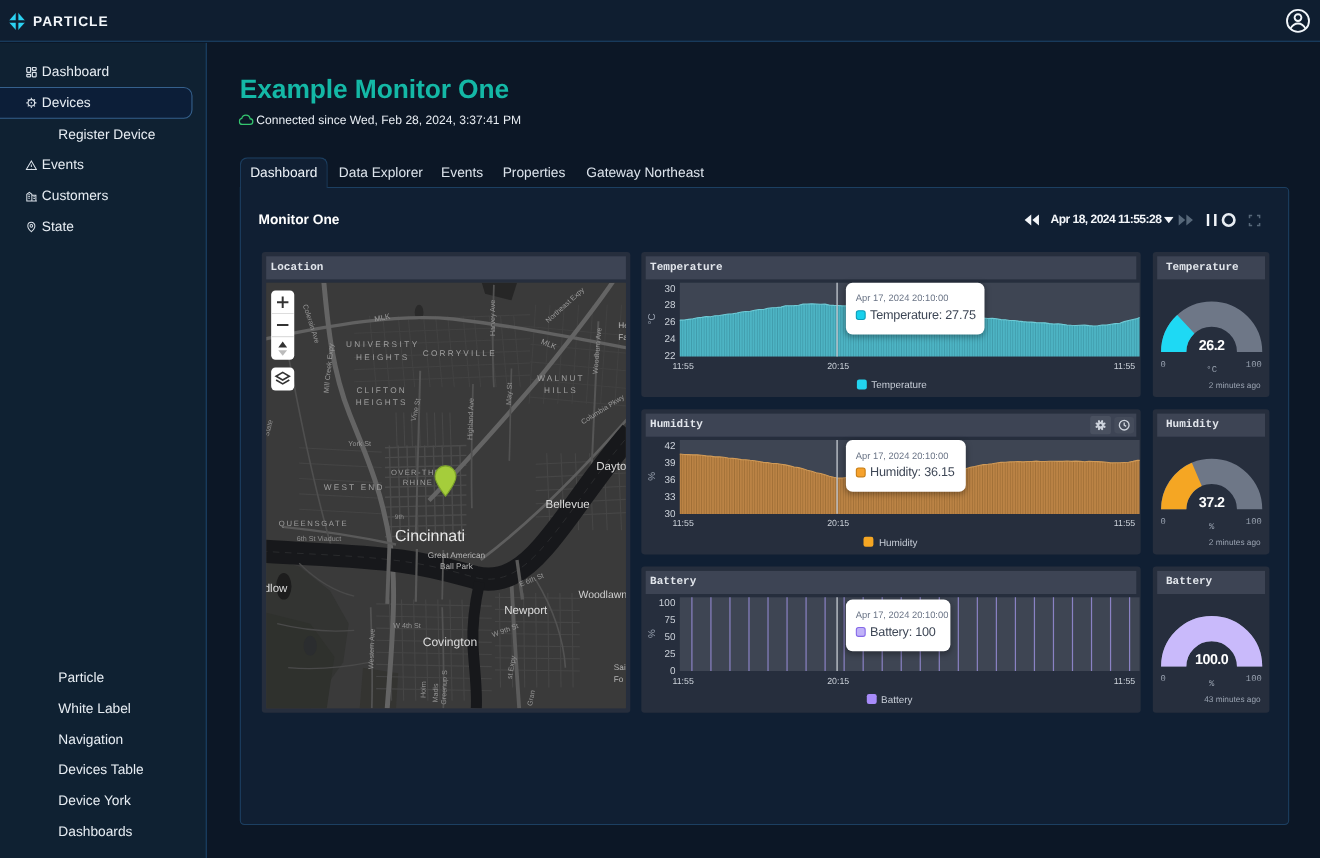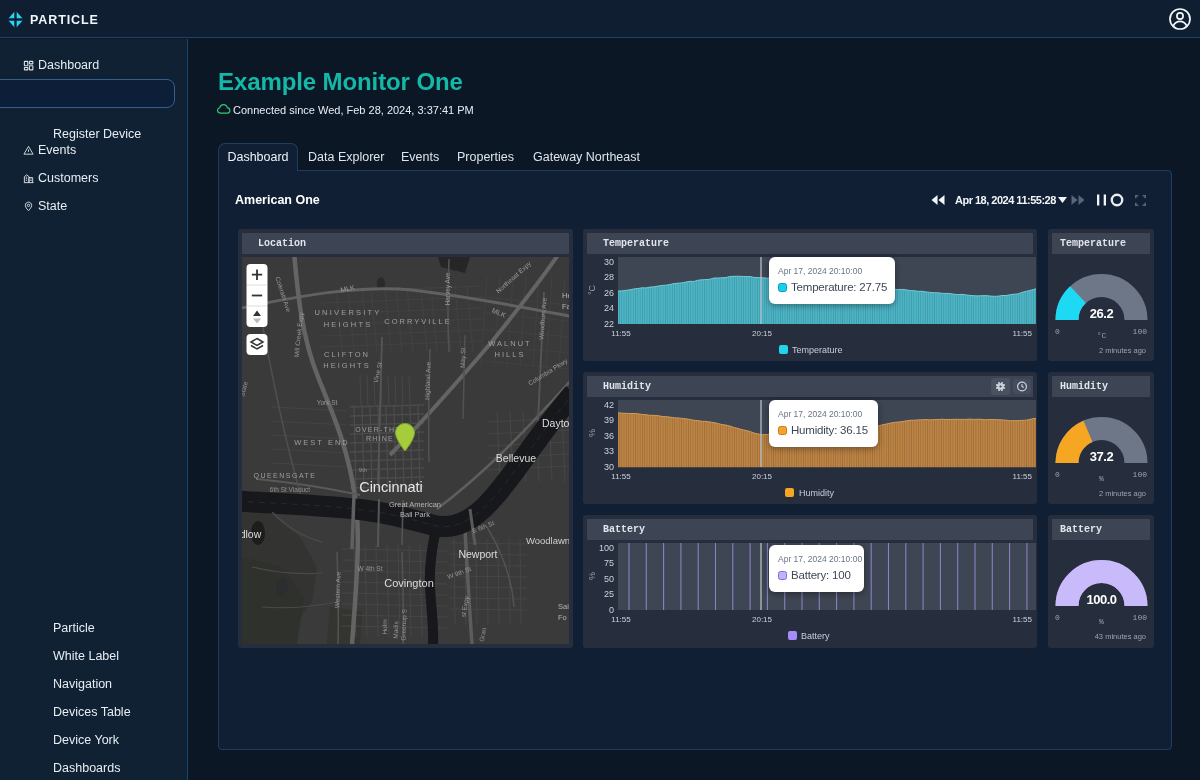--- a/index.html
+++ b/index.html
@@ -9,42 +9,42 @@
 
 
 #topbar { left:0; top:0; width:1200px; height:38px; background:#0f1e30; border-bottom:1px solid #1c4368; }
 #logo-txt { left:30px; top:13px; color:#f2f6fa; font-size:12.5px; font-weight:bold; letter-spacing:0.9px; }
 
 
 #sidebar { left:0; top:39px; width:188px; height:741px; background:#0f2132; border-right:1px solid #1c4368; }
 .nav-item { position:absolute; left:0; width:188px; height:28px; color:#e7edf3; font-size:12.5px; }
 .nav-item .lbl { position:absolute; left:38px; top:7px; }
 .nav-item .ico { position:absolute; left:23px; top:9px; width:11px; height:11px; }
-.nav-sub { position:absolute; left:53px; color:#e7edf3; font-size:12.5px;margin-top:12px; }
+.nav-sub { position:absolute; left:53px; color:#e7edf3; font-size:12.5px; }
 #sel-box { left:-8px; top:40px; width:183px; height:29px; background:#0c1e38; border:1px solid #35608c; border-radius:8px; }
 
 
 #title { left:218px; top:68px; color:#14b8a6; font-size:24px; font-weight:bold; letter-spacing:-0.1px; }
 #connected { left:233px; top:104px; color:#e8edf3; font-size:11px; }
 
 
 .tab { position:absolute; top:143px; height:28px; color:#dde4ec; font-size:12.5px; line-height:28px; }
 #tab-active { left:218px; top:143px; width:80px; height:28px; background:#101f33; border:1px solid #1c3f61; border-bottom:none; border-radius:7px 7px 0 0; z-index:3; color:#eef3f8; font-size:12.5px; line-height:27px; text-align:center; }
 
 
 #panel { left:218px; top:170px; width:954px; height:580px; background:#101f33; border:1px solid #1c3f61; border-radius:0 4px 4px 4px; z-index:1; }
 #monitor-lbl { left:235px; top:193px; color:#ffffff; font-size:12.5px; font-weight:bold; z-index:2; }
 
 
 #playback { left:925px; top:190px; width:230px; height:20px; z-index:2; color:#fff; }
 #pb-date { position:absolute; left:30px; top:4px; font-size:11px; color:#f2f5f9; font-weight:bold; letter-spacing:-0.5px; white-space:nowrap; }
 
 
 .widget { position:absolute; background:#262e3d; border-radius:3px; z-index:2; }
-.whead { position:absolute; left:4px; top:4px; right:4px; height:21px; background:#3d4454; color:#e2e6ec; font-family:"Liberation Mono", monospace; font-size:10px; font-weight:bold; line-height:21px; padding-left:16px; letter-spacing:0; }
+.whead { position:absolute; left:4px; top:4px; right:4px; height:21px; background:#3d4454; color:#e2e6ec; font-family:"Liberation Mono", monospace; font-size:10px; font-weight:bold; line-height:21px; padding-left:4px; letter-spacing:0; }
 #w-map { left:238px; top:229px; width:335px; height:419px; }
 #w-t-chart { left:583px; top:229px; width:454px; height:132px; }
 #w-h-chart { left:583px; top:372px; width:454px; height:132px; }
 #w-b-chart { left:583px; top:515px; width:454px; height:133px; }
 #w-t-gauge { left:1048px; top:229px; width:106px; height:132px; }
 #w-h-gauge { left:1048px; top:372px; width:106px; height:132px; }
 #w-b-gauge { left:1048px; top:515px; width:106px; height:133px; }
 
 
 .tip { position:absolute; background:#ffffff; border-radius:6px; box-shadow:0 2px 6px rgba(0,0,0,0.35); z-index:5;text-align:center; }
@@ -71,20 +71,28 @@
 <div id="sidebar" class="abs">
   <div id="sel-box" class="abs"></div>
   <div class="nav-item" style="top:12px">
     <svg class="ico" viewBox="0 0 24 24" fill="none" stroke="#dbe2ea" stroke-width="2.4">
         <rect x="3" y="3" width="7.5" height="9.5" rx="1"></rect>
         <rect x="14" y="3" width="7.5" height="5.5" rx="1"></rect>
         <rect x="14" y="12.5" width="7.5" height="9" rx="1"></rect>
         <rect x="3" y="16.5" width="7.5" height="5" rx="1"></rect>
       </svg>
     <div class="lbl">Dashboard</div>
+  </div>
+  <div class="nav-item" style="top:40px">
+    <svg class="ico" viewBox="0 0 24 24" fill="none" stroke="#dbe2ea" stroke-width="2.2">
+        <circle cx="12" cy="12" r="6.5"></circle>
+        <circle cx="12" cy="12" r="1.6" fill="#dbe2ea" stroke="none"></circle>
+        <path d="M12 2 v3 M12 19 v3 M2 12 h3 M19 12 h3 M4.9 4.9 l2.1 2.1 M17 17 l2.1 2.1 M19.1 4.9 L17 7 M7 17 l-2.1 2.1"></path>
+      </svg>
+    <div class="lbl">Devices</div>
   </div>
   <div class="nav-sub" style="top:76px">Register Device</div>
   <div class="nav-item" style="top:97px">
     <svg class="ico" viewBox="0 0 24 24" fill="none" stroke="#dbe2ea" stroke-width="2">
         <path d="M12 3 L22 20 H2 Z"></path>
         <path d="M12 10 v5 M12 17.5 v0.5"></path>
       </svg>
     <div class="lbl">Events</div>
   </div>
   <div class="nav-item" style="top:125px">
@@ -115,21 +123,21 @@
   </svg>
 <div id="connected" class="abs">Connected since Wed, Feb 28, 2024, 3:37:41 PM</div>
 
 <div class="tab" style="left:308px">Data Explorer</div>
 <div class="tab" style="left:401px">Events</div>
 <div class="tab" style="left:457px">Properties</div>
 <div class="tab" style="left:533px">Gateway Northeast</div>
 <div id="panel" class="abs"></div>
 <div id="tab-active" class="abs">Dashboard</div>
 
-<div id="monitor-lbl" class="abs">American One</div>
+<div id="monitor-lbl" class="abs">Monitor One</div>
 
 <div id="playback" class="abs">
   <svg class="abs" style="left:6px;top:4px" width="14" height="12" viewBox="0 0 14 12">
       <path d="M6.5 1 V11 L0.5 6 Z M13.5 1 V11 L7.5 6 Z" fill="#f2f5f9"></path>
     </svg>
   <div id="pb-date">Apr 18, 2024 11:55:28</div>
   <svg class="abs" style="left:133px;top:7px" width="9" height="6" viewBox="0 0 9 6">
       <path d="M0 0 H9 L4.5 6 Z" fill="#f2f5f9"></path>
     </svg>
   <svg class="abs" style="left:146px;top:4px" width="14" height="12" viewBox="0 0 14 12">

